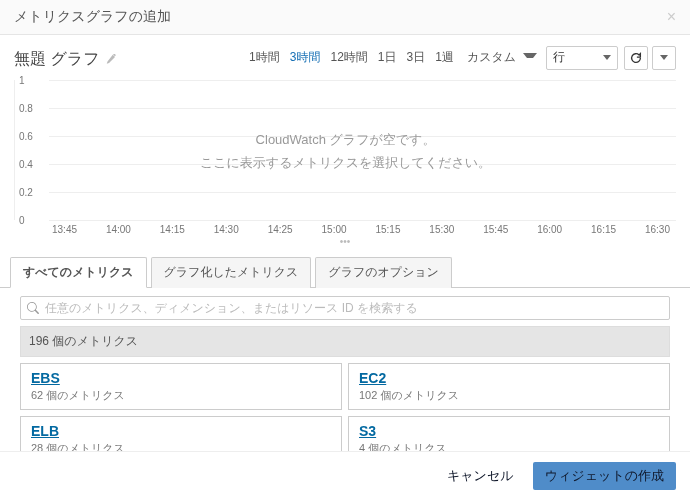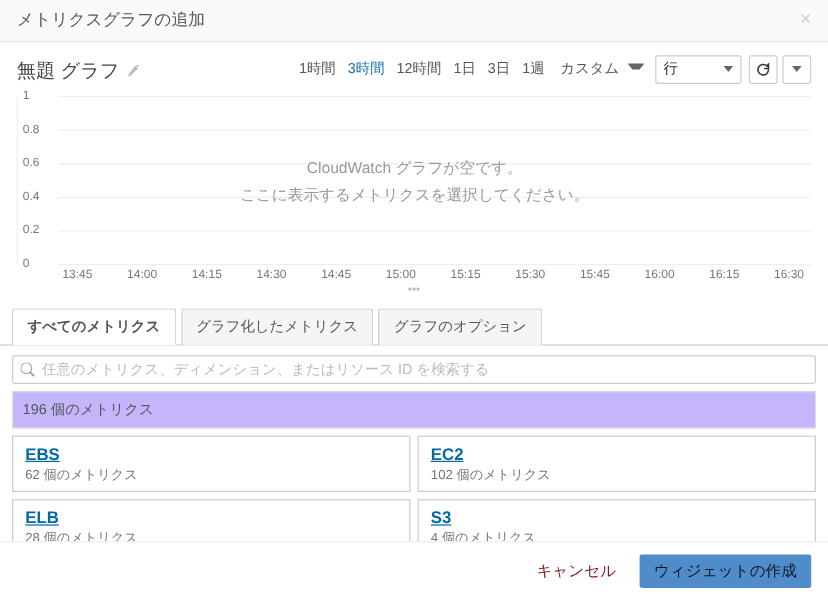--- a/index.html
+++ b/index.html
@@ -173,42 +173,42 @@
     bottom: -1px;
   }
   .tab.active {
     background: #fff;
     font-weight: bold;
     border-bottom: 1px solid #fff;
     text-align: center;
   }
   .tab + .tab { margin-left: 4px; }
   .browse-area {
-    padding: 8px 10px;
+    padding: 8px 20px;
   }
   .search-wrap {
     display: flex;
     align-items: center;
     border: 1px solid #ccc;
     border-radius: 2px;
     padding: 4px 6px;
     color: #999;
     background: #fff;
   }
   .search-wrap svg { color: #999; margin-right: 6px; flex-shrink:0; }
   .search-input {
     border: none;
     outline: none;
     flex: 1;
     font-size: 12px;
     color: #333;
   }
   .search-input::placeholder { color: #bbb; }
   .metrics-header {
-    background: #c4b5fd;
+    background: #e5e5e5;
     border: 1px solid #ddd;
     border-left: 1px solid #ddd;
     border-right: 1px solid #ddd;
     padding: 6px 8px;
     margin-top: 6px;
     color: #555;
   }
   .metrics-grid {
     display: grid;
     grid-template-columns: 1fr 1fr;
@@ -242,21 +242,21 @@
   }
   .btn {
     display: inline-flex;
     align-items: center;
     padding: 5px 12px;
     border-radius: 2px;
     font-size: 13px;
     cursor: pointer;
   }
   .btn-cancel {
-    color: #7f1d1d;
+    color: #0f172a;
     background: transparent;
   }
   .btn-primary {
     background: #4f8cc9;
     color: #0f172a;
     margin-left: 4px;
   }
 </style>
 </head>
 <body>
@@ -320,21 +320,21 @@
     <div class="chart-overlay">
       <div>CloudWatch グラフが空です。</div>
       <div>ここに表示するメトリクスを選択してください。</div>
     </div>
   </div>
   <div class="xaxis">
     <span>13:45</span>
     <span>14:00</span>
     <span>14:15</span>
     <span>14:30</span>
-    <span>14:45</span>
+    <span>14:25</span>
     <span>15:00</span>
     <span>15:15</span>
     <span>15:30</span>
     <span>15:45</span>
     <span>16:00</span>
     <span>16:15</span>
     <span>16:30</span>
   </div>
 </div>
 

